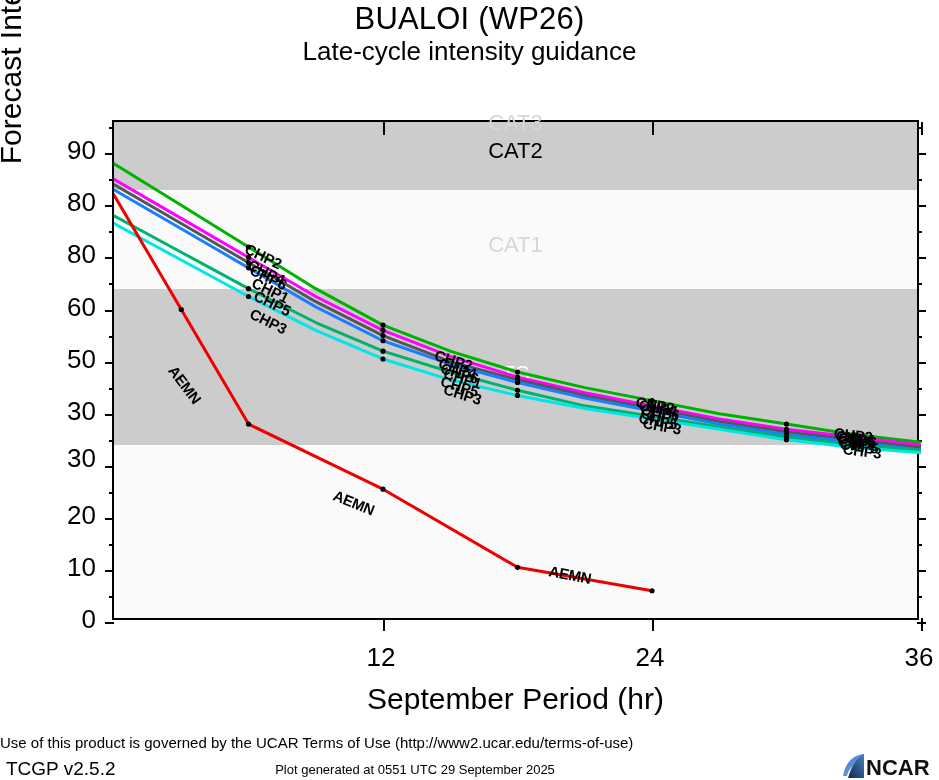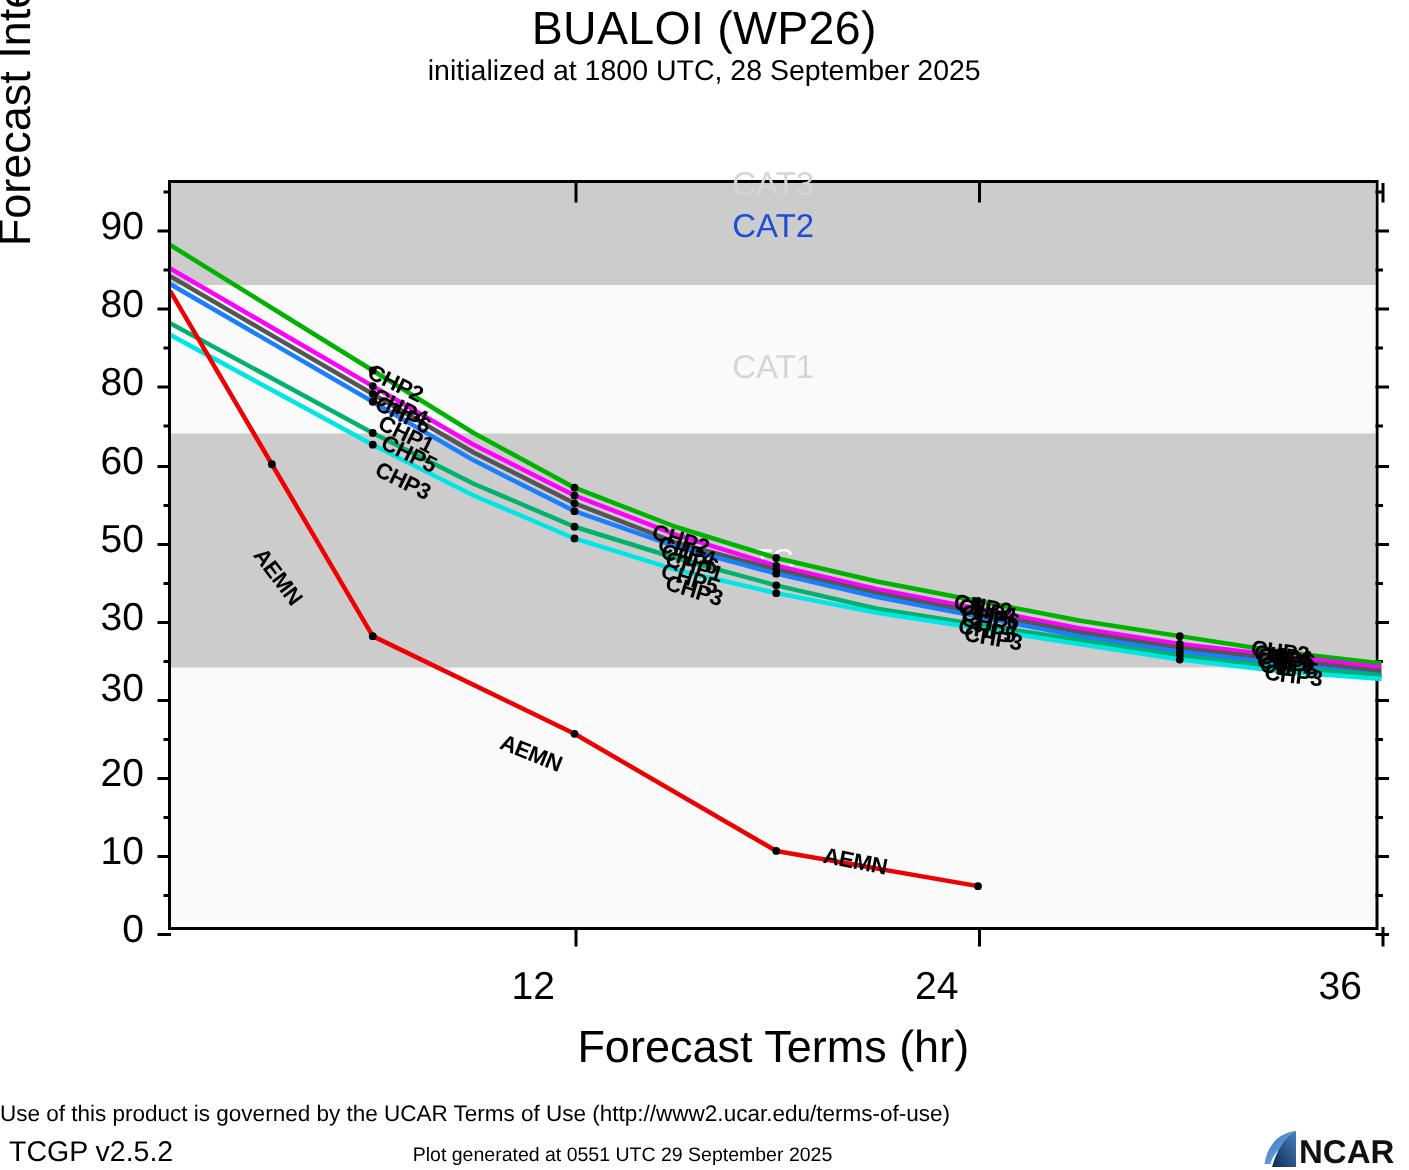--- a/index.html
+++ b/index.html
@@ -22,21 +22,21 @@
 
   
   .ytick{position:absolute;left:-9px;width:9px;height:0;border-top:2px solid #000;}
   .ytick.minor{left:-5px;width:5px;border-top-width:2px;}
   .ytick-r{position:absolute;right:-9px;width:9px;height:0;border-top:2px solid #000;}
   .ytick-r.minor{right:-5px;width:5px;}
   .ylabel{position:absolute;right:122px;text-align:right;width:60px;
           font-size:26px;line-height:26px;}
   .xtick{position:absolute;top:100%;width:0;height:13px;border-left:2px solid #000;}
   .xtick-t{position:absolute;top:0;width:0;height:13px;border-left:2px solid #000;}
-  .xlabel{position:absolute;width:80px;text-align:left;font-size:26px;}
+  .xlabel{position:absolute;width:80px;text-align:center;font-size:26px;}
 
   #y-axis-title{position:absolute;left:-6px;top:170px;width:300px;
                 transform:rotate(-90deg);transform-origin:0 0;
                 font-size:30px;text-align:center;}
   #x-axis-title{position:absolute;left:112px;top:682px;width:807px;
                 text-align:center;font-size:30px;}
 
   
   #lines{position:absolute;left:0;top:0;width:807px;height:500px;}
 
@@ -48,30 +48,30 @@
   #terms{position:absolute;left:0;top:734px;width:939px;font-size:15px;}
   #plotgen{position:absolute;left:0;top:762px;width:830px;text-align:center;font-size:13px;}
   #tcgp{position:absolute;left:6px;top:758px;font-size:19px;}
   #ncar{position:absolute;left:842px;top:752px;width:97px;height:28px;}
 </style>
 </head>
 <body>
 
 <div id="title-block">
   <div id="chart-title">BUALOI (WP26)</div>
-  <div id="chart-initialized">initialized at 1800 UTC, 28 September 2025</div>
+  <div id="chart-subtitle">Late-cycle intensity guidance</div>
 </div>
 
 <div id="y-axis-title">Forecast Intensity (kt)</div>
-<div id="x-axis-title">Forecast Terms (hr)</div>
+<div id="x-axis-title">September Period (hr)</div>
 
 <div id="plot-frame">
   <div id="bands">
       <div class="band" style="top: 0px; height: 67.7083px; background: rgb(204, 204, 204);"></div>
-      <div class="band-label" style="top: 16px; color: #1d4ed8;">CAT2</div>
+      <div class="band-label" style="top: 16px; color: #000000;">CAT2</div>
       <div class="band" style="top: 0px; height: 0px; background: rgb(255, 255, 255);"></div>
       <div class="band-label dim" style="top: -12px; color: rgb(214, 214, 214);">CAT3</div>
       <div class="band" style="top: 67.7083px; height: 98.9583px; background: rgb(250, 250, 250);"></div>
       <div class="band-label dim" style="top: 109.708px; color: rgb(214, 214, 214);">CAT1</div>
       <div class="band" style="top: 166.667px; height: 156.25px; background: rgb(204, 204, 204);"></div>
       <div class="band-label" style="top: 238.667px; color: rgb(255, 255, 255);">TS</div>
     </div>
   <div id="ticks">
       <div class="ytick" style="top: 500px;"></div>
       <div class="ytick-r" style="top: 500px;"></div>

